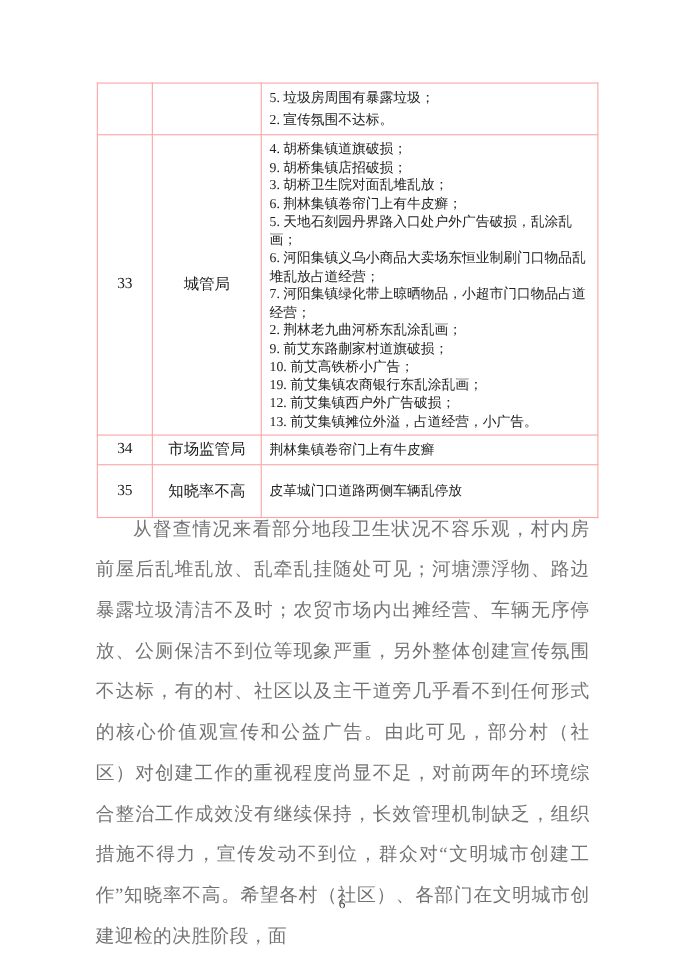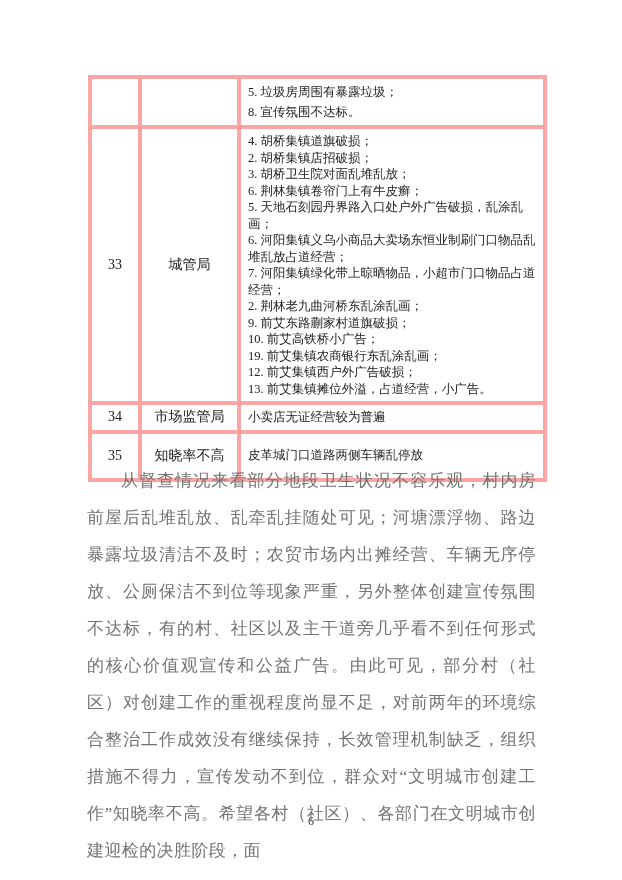--- a/index.html
+++ b/index.html
@@ -20,21 +20,21 @@
   }
   table.issues-table {
     position: absolute;
     left: 88px;
     top: 75px;
     width: 455px;
     border-collapse: collapse;
     table-layout: fixed;
   }
   table.issues-table td {
-    border: 4px solid #fca5a5;
+    border: 1px solid #fca5a5;
     vertical-align: middle;
     margin-top: 12px;
   }
   col.col-no   { width: 50px; }
   col.col-dept { width: 99px; }
   col.col-desc { width: 306px; }
   td.no-cell, td.dept-cell {
     text-align: center;
     font-size: 14px;
     color: #222;
@@ -93,35 +93,35 @@
       <tr class="row-partial">
         <td class="no-cell">
           <span></span>
         </td>
         <td class="dept-cell">
           <span></span>
         </td>
         <td class="desc-cell">
           <div>
               <div class="cell-line">5. 垃圾房周围有暴露垃圾；</div>
-              <div class="cell-line">8. 宣传氛围不达标。</div>
+              <div class="cell-line">2. 宣传氛围不达标。</div>
             </div>
         </td>
       </tr>
       <tr>
         <td class="no-cell">
           <span>33</span>
         </td>
         <td class="dept-cell">
           <span>城管局</span>
         </td>
         <td class="desc-cell">
           <div>
               <div class="cell-line">4. 胡桥集镇道旗破损；</div>
-              <div class="cell-line">2. 胡桥集镇店招破损；</div>
+              <div class="cell-line">9. 胡桥集镇店招破损；</div>
               <div class="cell-line">3. 胡桥卫生院对面乱堆乱放；</div>
               <div class="cell-line">6. 荆林集镇卷帘门上有牛皮癣；</div>
               <div class="cell-line">5. 天地石刻园丹界路入口处户外广告破损，乱涂乱画；</div>
               <div class="cell-line">6. 河阳集镇义乌小商品大卖场东恒业制刷门口物品乱堆乱放占道经营；</div>
               <div class="cell-line">7. 河阳集镇绿化带上晾晒物品，小超市门口物品占道经营；</div>
               <div class="cell-line">2. 荆林老九曲河桥东乱涂乱画；</div>
               <div class="cell-line">9. 前艾东路蒯家村道旗破损；</div>
               <div class="cell-line">10. 前艾高铁桥小广告；</div>
               <div class="cell-line">19. 前艾集镇农商银行东乱涂乱画；</div>
               <div class="cell-line">12. 前艾集镇西户外广告破损；</div>
@@ -131,21 +131,21 @@
       </tr>
       <tr class="row-single-a">
         <td class="no-cell">
           <span>34</span>
         </td>
         <td class="dept-cell">
           <span>市场监管局</span>
         </td>
         <td class="desc-cell">
           <div>
-              <div class="cell-line">小卖店无证经营较为普遍</div>
+              <div class="cell-line">荆林集镇卷帘门上有牛皮癣</div>
             </div>
         </td>
       </tr>
       <tr class="row-single-b">
         <td class="no-cell">
           <span>35</span>
         </td>
         <td class="dept-cell">
           <span>知晓率不高</span>
         </td>

